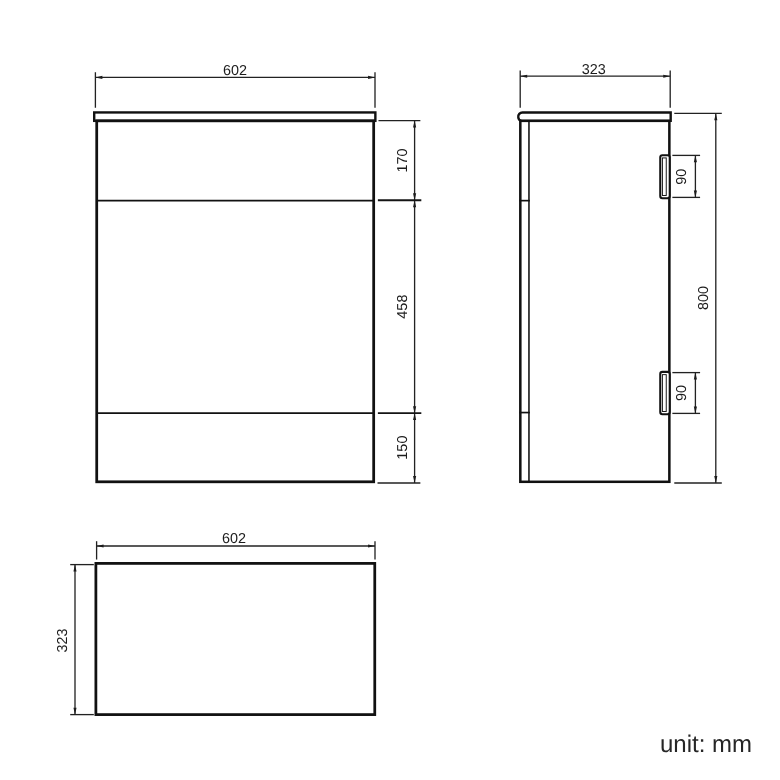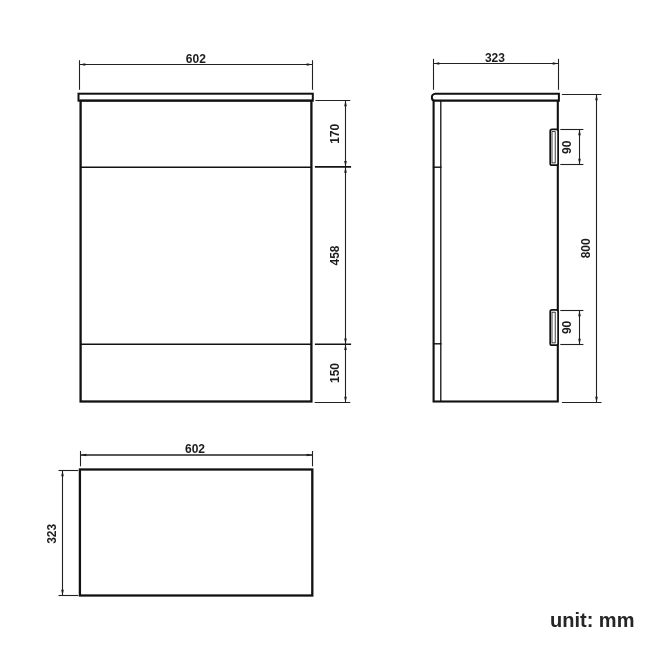--- a/index.html
+++ b/index.html
@@ -1,16 +1,16 @@
 <!DOCTYPE html>
 <html><head>
 <meta charset="utf-8">
 <style>
   html,body{margin:0;padding:0;background:#ffffff;}
-  .page{width:650px;height:650px;position:relative;background:#fff;font-weight:bold;}
+  .page{width:650px;height:650px;position:relative;background:#fff;}
   svg{position:absolute;top:0;left:0;}
   text{font-family:"Liberation Sans",sans-serif;fill:#1c1c1c;}
   .dim{font-size:12px;}
   .unit{font-size:20px;fill:#262626;}
 </style>
 </head>
 <body>
 <div class="page">
 <svg width="650" height="650" viewBox="0 0 650 650">
 

